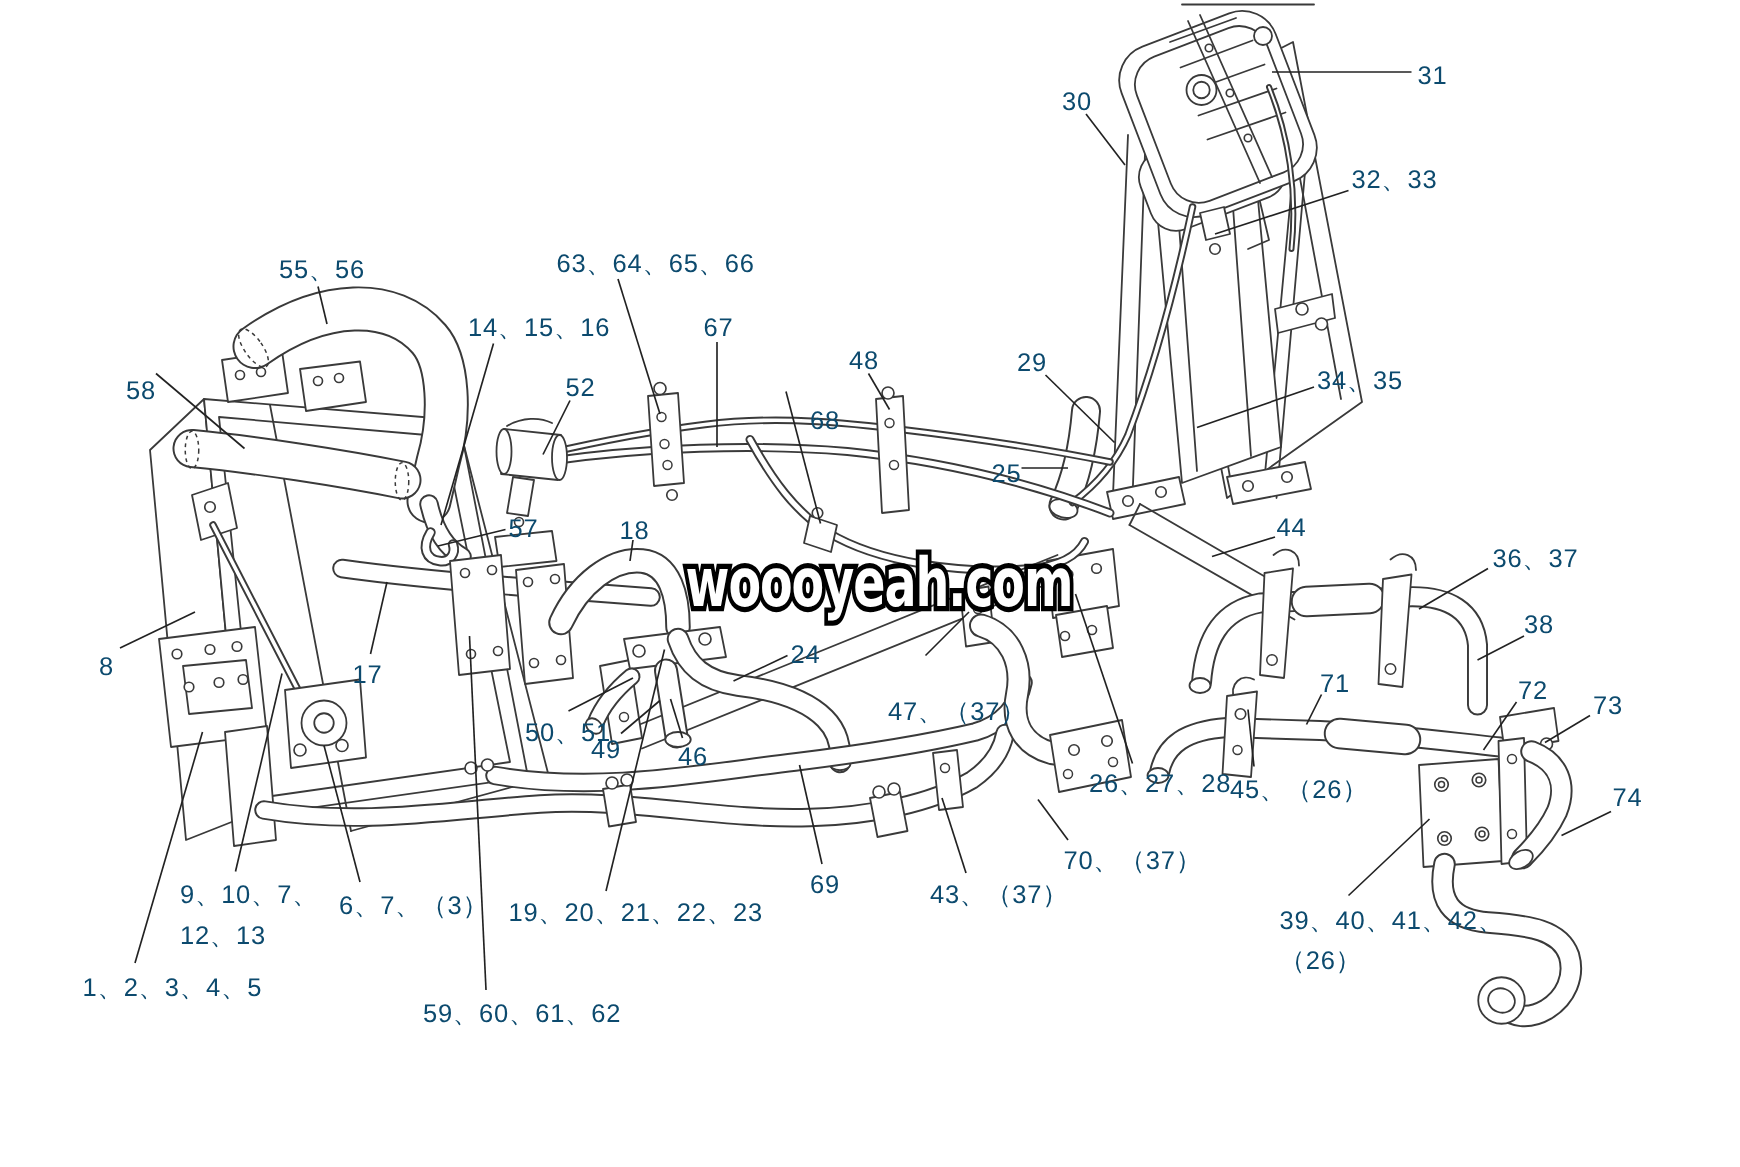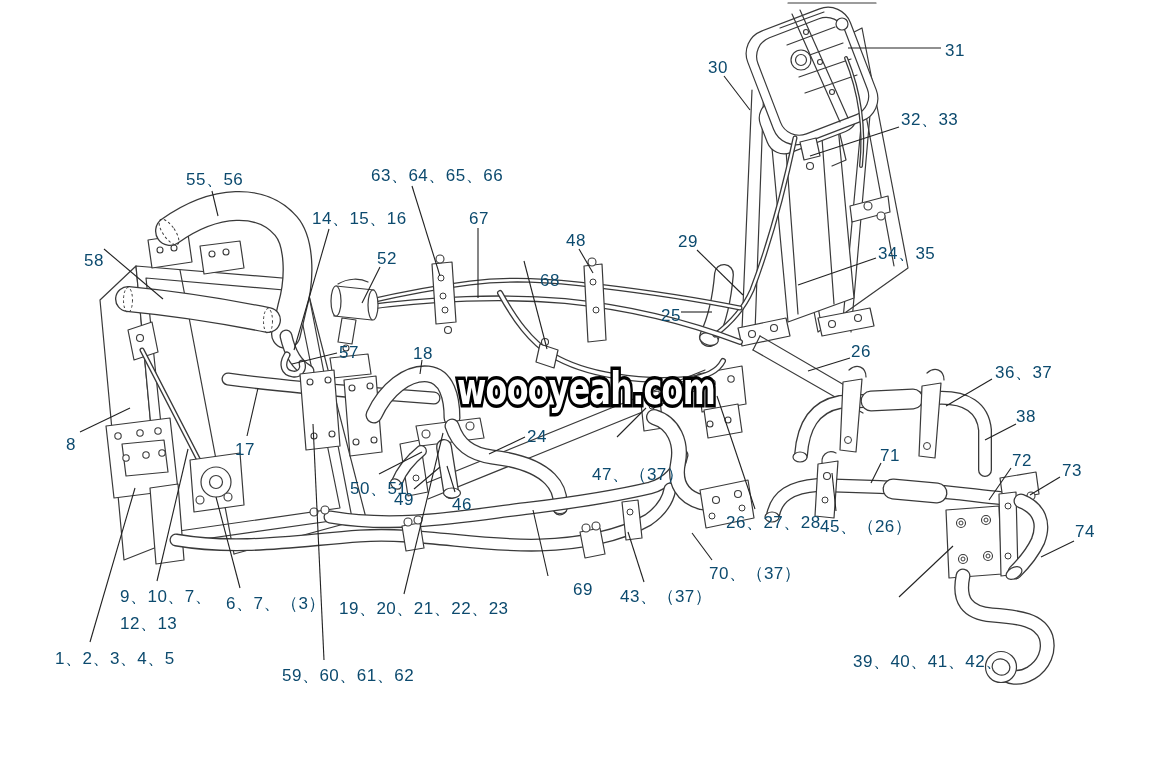--- a/index.html
+++ b/index.html
@@ -373,21 +373,21 @@
       <div class="part-label" style="left: 901px; top: 106px;">
         <div>32、33</div>
       </div>
       <div class="part-label" style="left: 878px; top: 240px;">
         <div>34、35</div>
       </div>
       <div class="part-label" style="left: 661px; top: 302px;">
         <div>25</div>
       </div>
       <div class="part-label" style="left: 851px; top: 338px;">
-        <div>26</div>
+        <div>44</div>
       </div>
       <div class="part-label" style="left: 995px; top: 359px;">
         <div>36、37</div>
       </div>
       <div class="part-label" style="left: 1016px; top: 403px;">
         <div>38</div>
       </div>
       <div class="part-label" style="left: 339px; top: 339px;">
         <div>57</div>
       </div>
@@ -432,36 +432,37 @@
       </div>
       <div class="part-label" style="left: 1075px; top: 518px;">
         <div>74</div>
       </div>
       <div class="part-label" style="left: 709px; top: 560px;">
         <div>70、（37）</div>
       </div>
       <div class="part-label" style="left: 620px; top: 583px;">
         <div>43、（37）</div>
       </div>
-      <div class="part-label" style="left: 540px; top: 576px; margin-left: 33px;">
+      <div class="part-label" style="left: 540px; top: 576px;">
         <div>69</div>
       </div>
       <div class="part-label" style="left: 339px; top: 595px;">
         <div>19、20、21、22、23</div>
       </div>
       <div class="part-label" style="left: 282px; top: 662px;">
         <div>59、60、61、62</div>
       </div>
       <div class="part-label" style="left: 226px; top: 590px;">
         <div>6、7、（3）</div>
       </div>
       <div class="part-label" style="left: 120px; top: 583px;">
         <div>9、10、7、</div>
         <div>12、13</div>
       </div>
       <div class="part-label" style="left: 55px; top: 645px;">
         <div>1、2、3、4、5</div>
       </div>
-      <div class="part-label" style="left: 853px; top: 600px; margin-top: 48px;">
+      <div class="part-label" style="left: 853px; top: 600px;">
         <div>39、40、41、42、</div>
+        <div>（26）</div>
       </div>
     </div>
 </div>
 
 </body></html>

